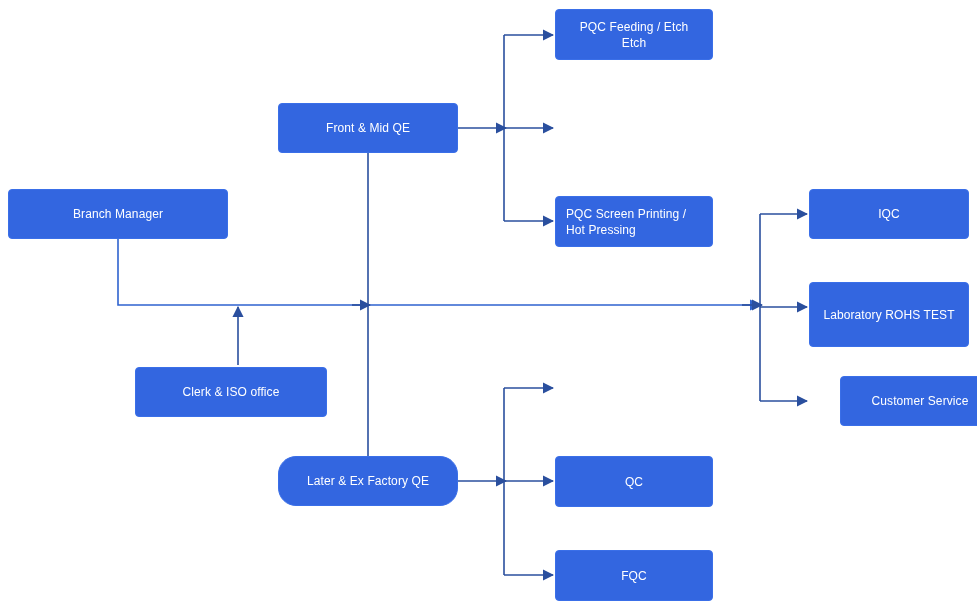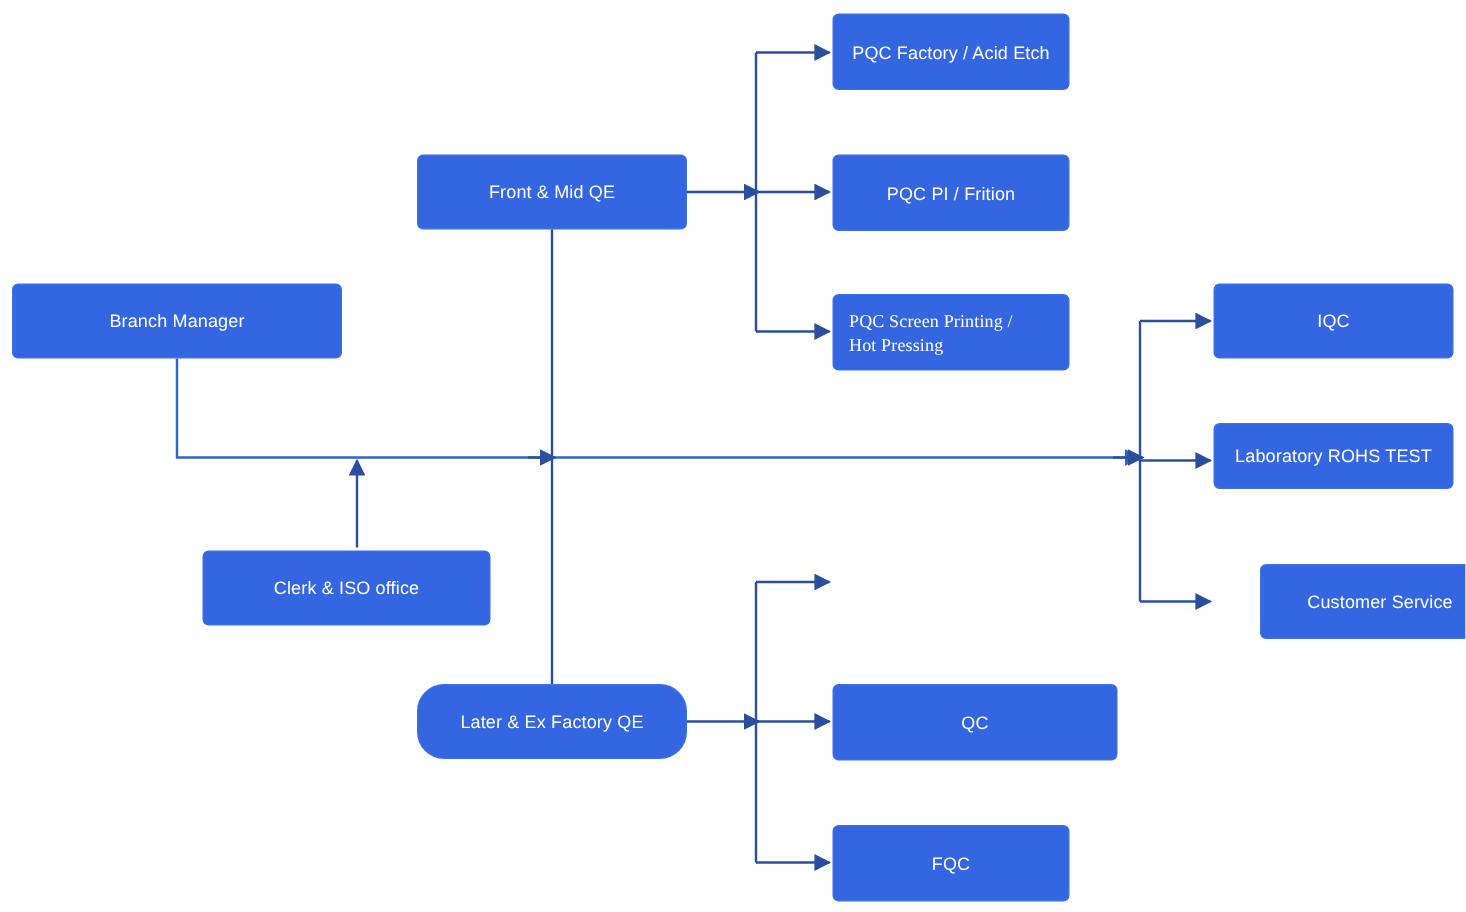--- a/index.html
+++ b/index.html
@@ -106,46 +106,43 @@
 
   <div class="node" style="left:278px; top:103px; width:180px; height:50px;text-align:center;">
     <span>Front &amp; Mid QE</span>
   </div>
 
   <div class="node" style="left:278px; top:456px; width:180px; height:50px;border-radius:18px;">
     <span>Later &amp; Ex Factory QE</span>
   </div>
 
   <div class="node" style="left:555px; top:9px; width:158px; height:51px;">
-    <span>PQC Factory / Acid Etch</span>
+    <span>PQC Feeding / Etch Etch</span>
   </div>
 
-  <div class="node" style="left:555px; top:103px; width:158px; height:51px;">
-    <span>PQC PI / Frition</span>
-  </div>
 
-  <div class="node align-left" style="left:555px; top:196px; width:158px; height:51px;font-family:Liberation Serif, serif;">
+  <div class="node align-left" style="left:555px; top:196px; width:158px; height:51px;">
     <span>PQC  Screen Printing /
 Hot Pressing</span>
   </div>
 
 
-  <div class="node" style="left:555px; top:456px; width:190px; height:51px;">
+  <div class="node" style="left:555px; top:456px; width:158px; height:51px;">
     <span>QC</span>
   </div>
 
   <div class="node" style="left:555px; top:550px; width:158px; height:51px;align-items:center;">
     <span>FQC</span>
   </div>
 
   <div class="node" style="left:809px; top:189px; width:160px; height:50px;">
     <span>IQC</span>
   </div>
 
-  <div class="node" style="left:809px; top:282px; width:160px; height:44px;">
+  <div class="node" style="left:809px; top:282px; width:160px; height:65px;">
     <span>Laboratory ROHS TEST</span>
   </div>
 
   <div class="node" style="left:840px; top:376px; width:160px; height:50px;">
     <span>Customer Service</span>
   </div>
 
 </div>
 
 </body></html>

